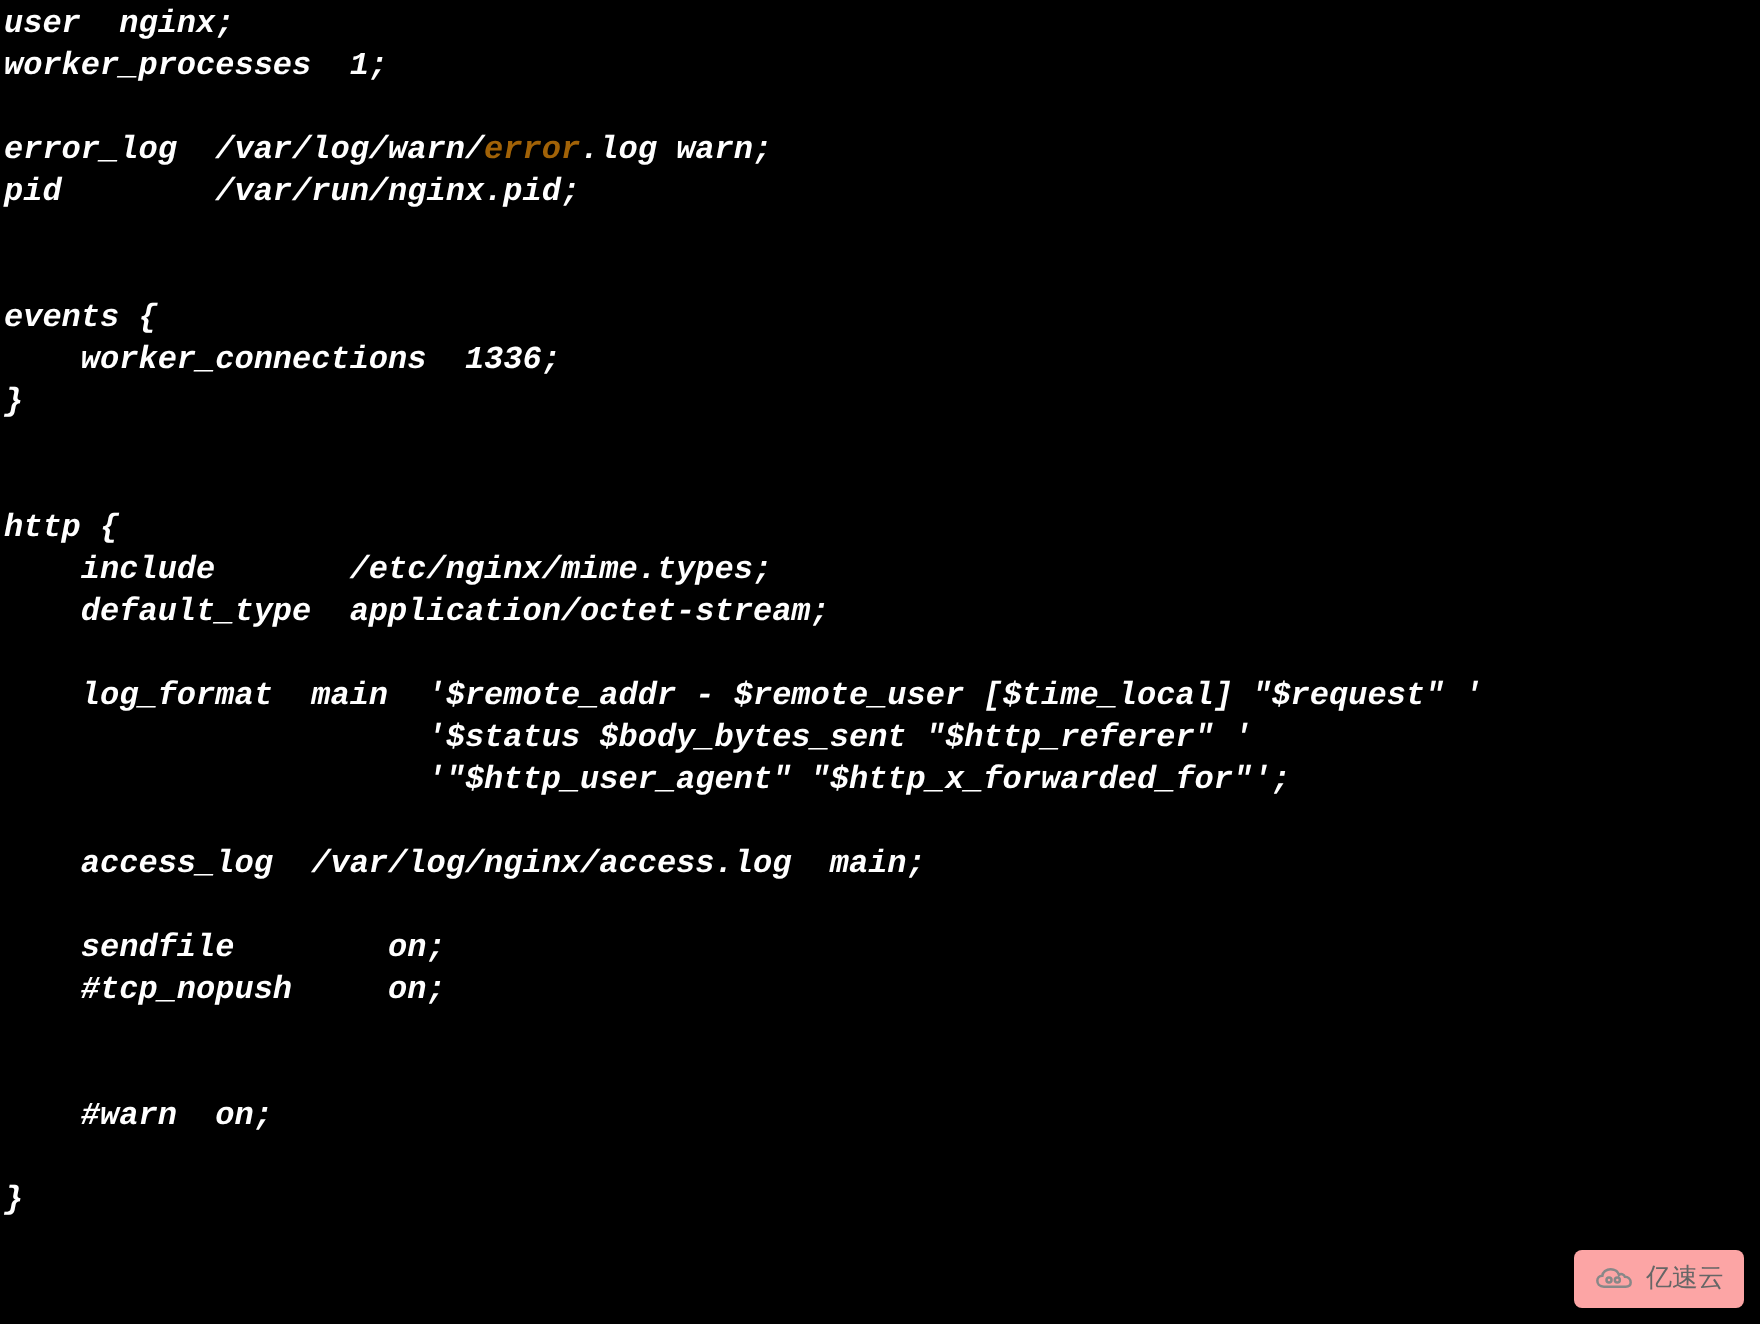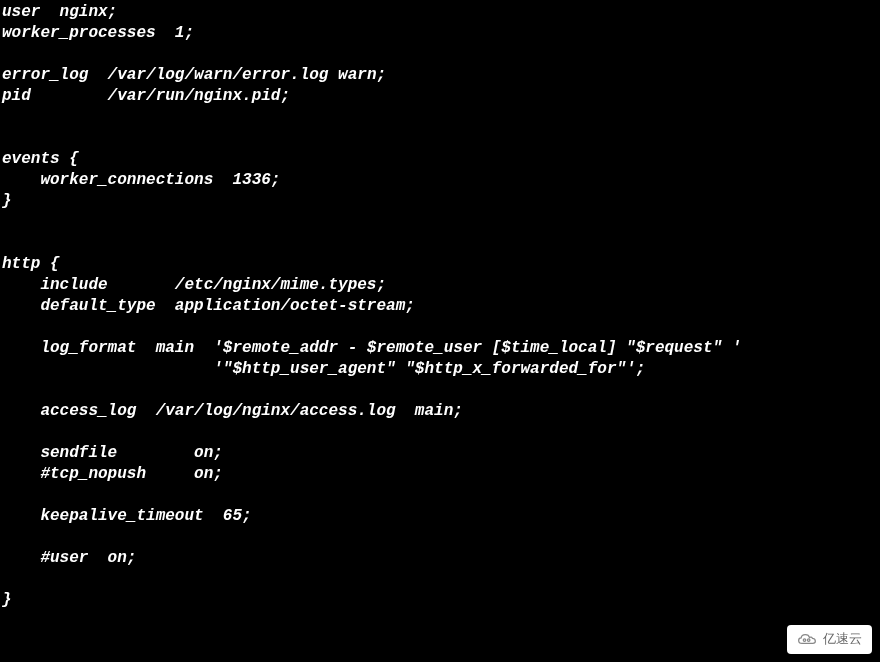--- a/index.html
+++ b/index.html
@@ -19,35 +19,35 @@
       position: relative;
       overflow: hidden;
       font-weight: bold;
     }
     .line {
       white-space: pre;
       min-height: 21px;
       font-style: italic;
     }
     .red {
-      color: #ffffff;
+      color: #a16207;
     }
     .cursor {
       background: #cccccc;
       display: inline-block;
       width: 10px;
       height: 18px;
       vertical-align: text-bottom;
       margin-right: 22px;
     }
     .watermark {
       position: absolute;
       bottom: 8px;
       right: 8px;
-      background: #ffffff;
+      background: #fca5a5;
       color: #666666;
       border-radius: 4px;
       padding: 6px 10px;
       font-family: sans-serif;
       font-size: 13px;
       font-weight: normal;
       display: flex;
       align-items: center;
       gap: 6px;
     }
@@ -75,30 +75,30 @@
     <div class="line"><span>events {</span></div>
     <div class="line"><span>    worker_connections  1336;</span></div>
     <div class="line"><span>}</span></div>
     <div class="line"><span></span></div>
     <div class="line"><span></span></div>
     <div class="line"><span>http {</span></div>
     <div class="line"><span>    include       /etc/nginx/mime.types;</span></div>
     <div class="line"><span>    default_type  application/octet-stream;</span></div>
     <div class="line"><span></span></div>
     <div class="line"><span>    log_format  main  '$remote_addr - $remote_user [$time_local] "$request" '</span></div>
+    <div class="line"><span>                      '$status $body_bytes_sent "$http_referer" '</span></div>
     <div class="line"><span>                      '"$http_user_agent" "$http_x_forwarded_for"';</span></div>
     <div class="line"><span></span></div>
     <div class="line"><span>    access_log  /var/log/nginx/access.log  main;</span></div>
     <div class="line"><span></span></div>
     <div class="line"><span>    sendfile        on;</span></div>
     <div class="line"><span>    #tcp_nopush     on;</span></div>
     <div class="line"><span></span></div>
-    <div class="line"><span>    keepalive_timeout  65;</span></div>
     <div class="line"><span></span></div>
-    <div class="line"><span>    #user  on;</span></div>
+    <div class="line"><span>    #warn  on;</span></div>
     <div class="line"><span></span></div>
     <div class="line"><span>}</span></div>
   </div>
 
 <div class="watermark">
   <span class="watermark-icon">
     <svg viewBox="0 0 24 16" fill="none" stroke="#888888" stroke-width="1.5">
       <path d="M6 12 C3 12 2 10 2 8.5 C2 7 3 5.5 5 5.5 C5.2 3 7.5 1.5 10 1.5 C12.5 1.5 14.5 3 15 5 C16 4 18 4.5 18.5 6 C20.5 6 22 7.5 22 9.5 C22 11.5 20.5 12 19 12 Z"></path>
       <circle cx="9" cy="8" r="1.5"></circle>
       <circle cx="14" cy="8" r="1.5"></circle>

